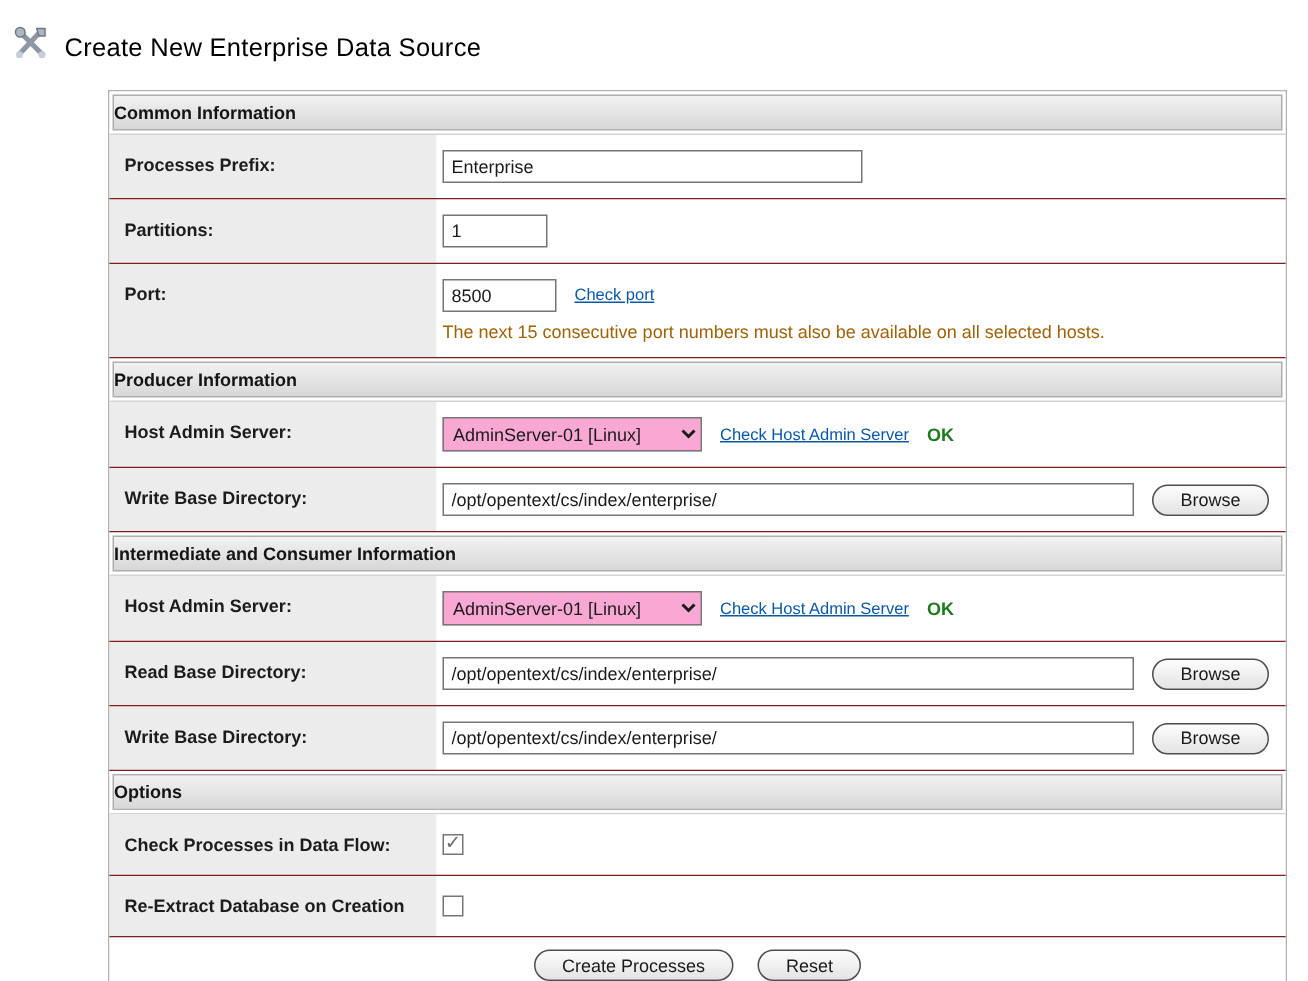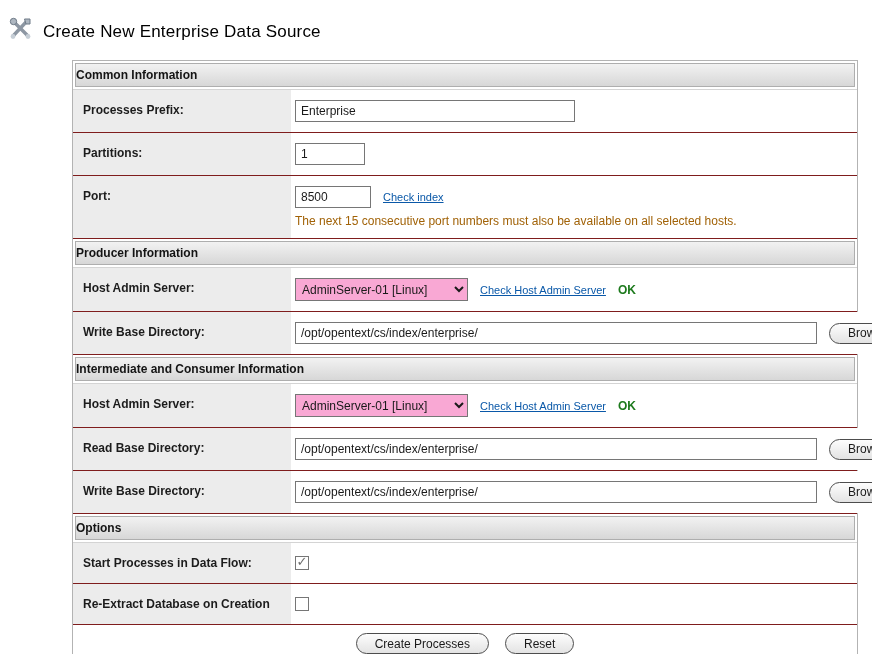--- a/index.html
+++ b/index.html
@@ -88,21 +88,21 @@
     border: 1px solid #767676;
     font-family: "Liberation Sans", sans-serif;
     font-size: 12px;
     padding: 6px 5px;
     color: #1a1a1a;
     background: #fff;
   }
   .w-prefix { width: 280px; }
   .w-part   { width: 70px;  }
   .w-port   { width: 76px;  }
-  .w-dir    { width: 522px; }
+  .w-dir    { width: 461px; }
 
   select.host-select {
     width: 173px;
     height: 23px;
     font-family: "Liberation Sans", sans-serif;
     font-size: 12px;
     border: 1px solid #767676;
     background: #f9a8d4;
     color: #1a1a1a;
     padding: 1px 2px;
@@ -213,21 +213,21 @@
         <input type="text" class="text-input w-part" value="1" style="">
       </div>
     </div>
   </div>
 
   <div class="row">
     <div class="label-cell">Port:</div>
     <div class="field-cell">
       <div class="field-line">
         <input type="text" class="text-input w-port" value="8500" style="">
-        <a class="check-link">Check index</a>
+        <a class="check-link">Check port</a>
       </div>
       <div class="note-text">The next 15 consecutive port numbers must also be available on all selected hosts.</div>
     </div>
   </div>
 
   <div class="section-row">
     <div class="section-bar">Producer Information</div>
   </div>
 
   <div class="row">
@@ -288,21 +288,21 @@
         <button class="pill-btn">Browse</button>
       </div>
     </div>
   </div>
 
   <div class="section-row">
     <div class="section-bar">Options</div>
   </div>
 
   <div class="row">
-    <div class="label-cell">Start Processes in Data Flow:</div>
+    <div class="label-cell">Check Processes in Data Flow:</div>
     <div class="field-cell">
       <div class="field-line">
         <span class="cb-wrap">
           <input type="checkbox" checked="" style="">
           <span class="cb-mark"></span>
         </span>
       </div>
     </div>
   </div>
 

